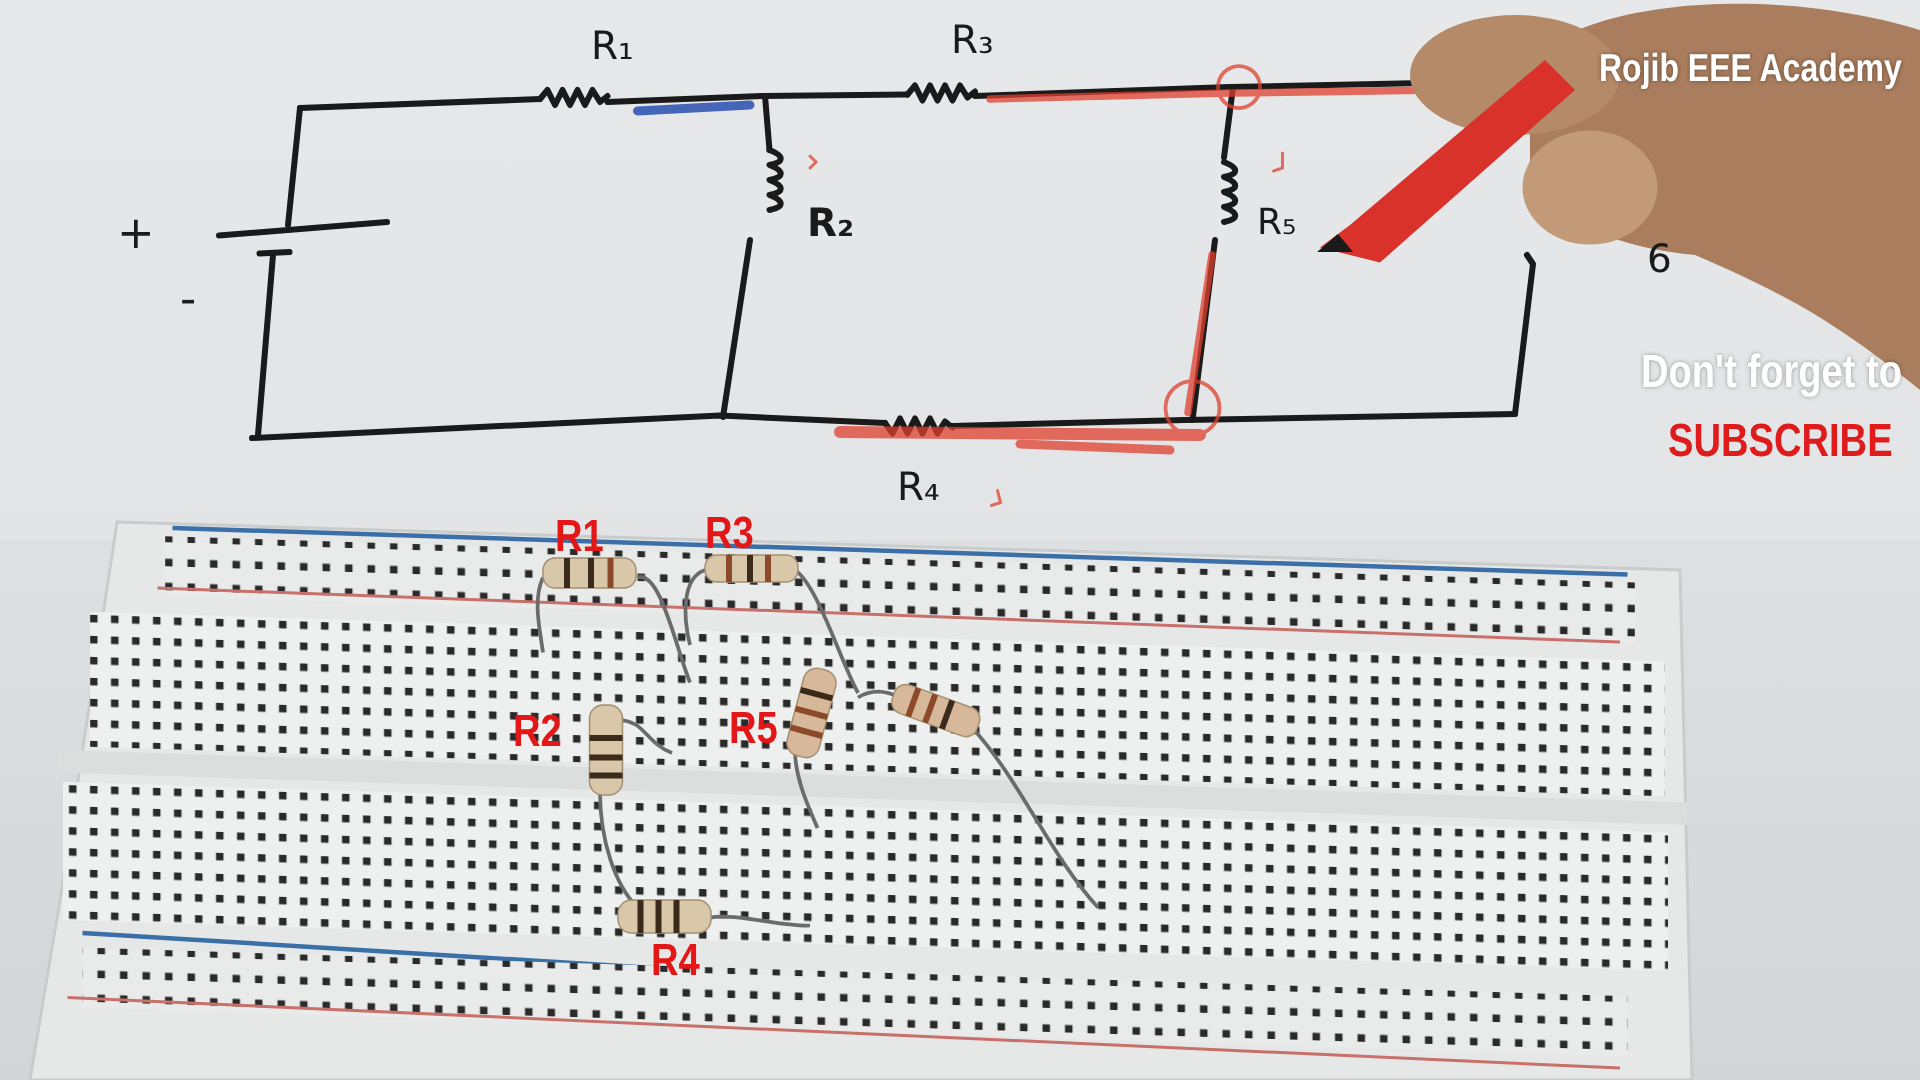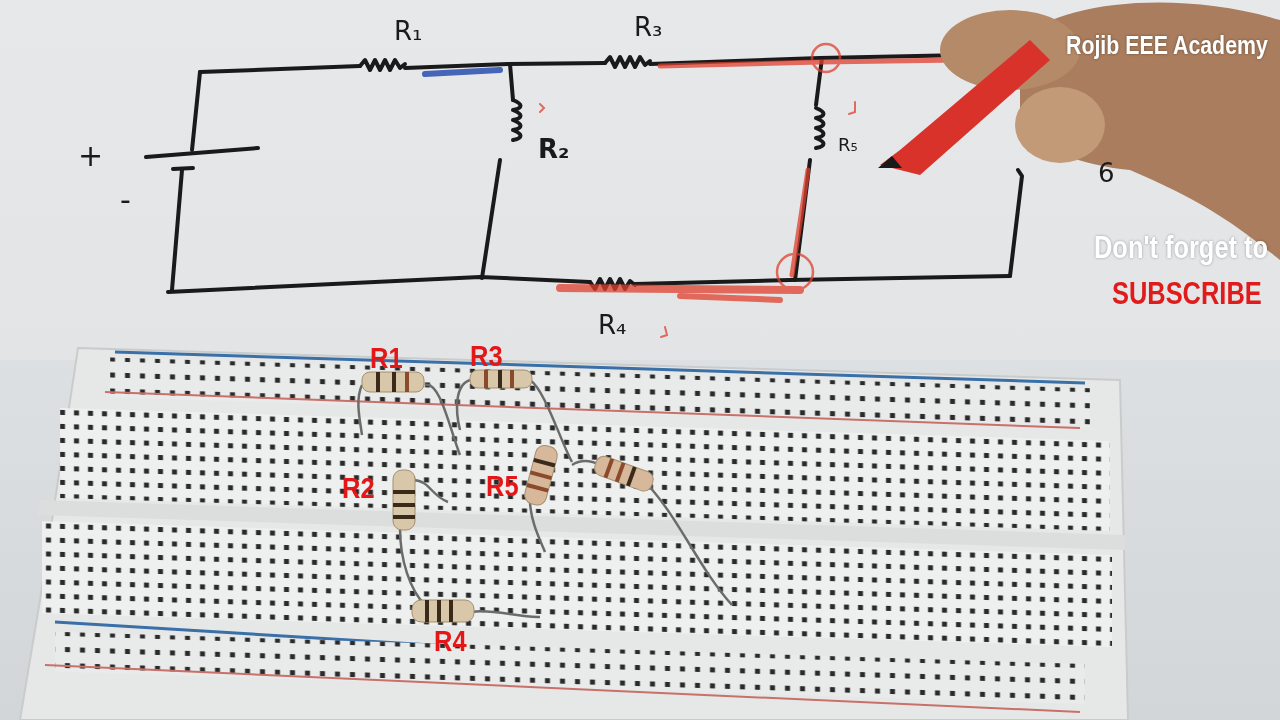--- a/index.html
+++ b/index.html
@@ -79,21 +79,21 @@
       <ellipse cx="1010" cy="50" rx="70" ry="40" fill="#b48a69"></ellipse>
       <path d="M880 165 L900 150 L1030 40 L1050 60 L920 175 Z" fill="#d8322b"></path>
       <path d="M878 168 L892 156 L902 168 Z" fill="#1a1a1a"></path>
     </g>
   </svg>
 
   <div class="hand-label" style="left:394px;top:16px;">R₁</div>
   <div class="hand-label" style="left:634px;top:12px;">R₃</div>
   <div class="hand-label" style="left:538px;top:134px;font-weight:bold;">R₂</div>
   <div class="hand-label" style="left:598px;top:310px;">R₄</div>
-  <div class="hand-label" style="left:838px;top:134px;font-size:18px;">R₅</div>
+  <div class="hand-label" style="left:838px;top:134px;font-size:24px;">R₅</div>
   <div class="hand-label" style="left:1098px;top:158px;">6</div>
   <div class="hand-label" style="left:78px;top:138px;font-size:30px;">+</div>
   <div class="hand-label" style="left:120px;top:182px;font-size:30px;">-</div>
 
   <svg width="1280" height="720">
     <defs>
       <pattern id="holes" x="0" y="0" width="14" height="14" patternUnits="userSpaceOnUse">
         <rect width="14" height="14" fill="#eef0ef"></rect>
         <rect x="4" y="4" width="5" height="5" fill="#2a2a2a"></rect>
       </pattern>

